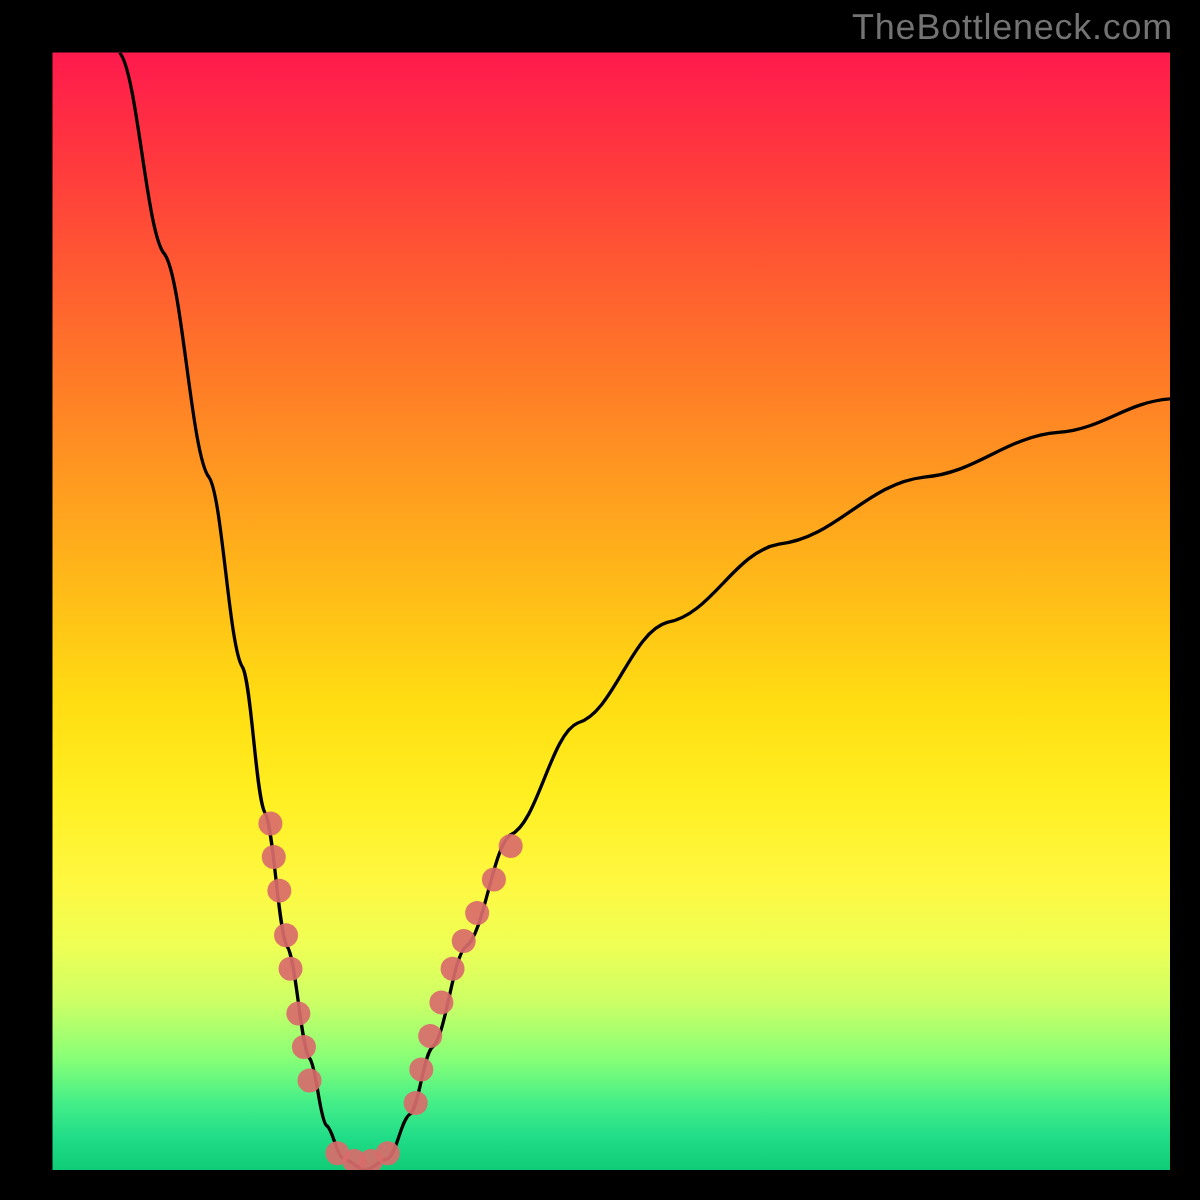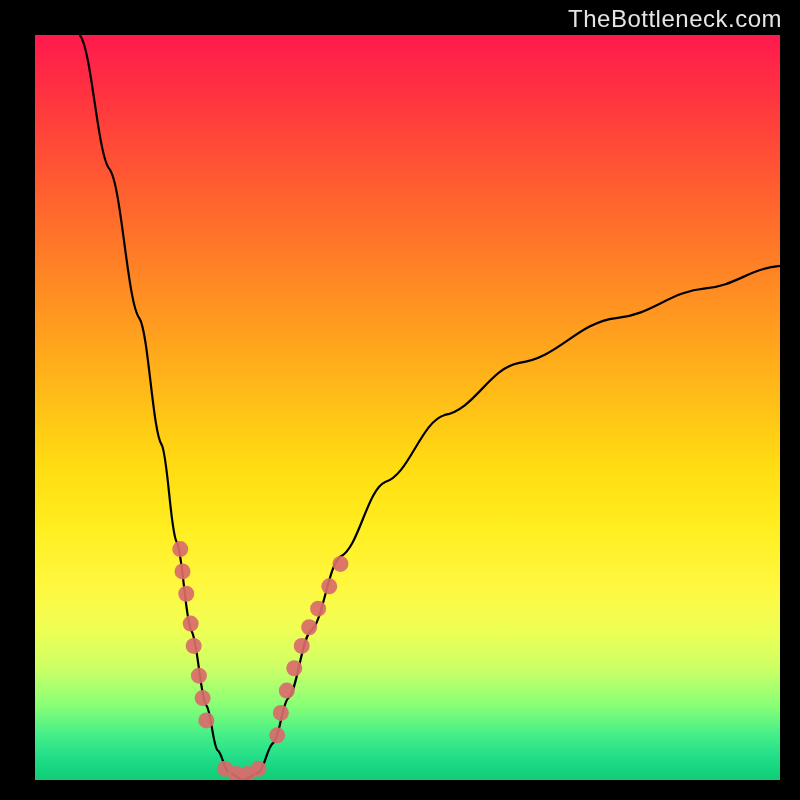--- a/index.html
+++ b/index.html
@@ -39,21 +39,21 @@
       #11cc77 100%
     );
   }
   .watermark {
     position: absolute;
     top: 5px;
     right: 18px;
     font-family: Arial, Helvetica, sans-serif;
     font-size: 24px;
     font-weight: 500;
-    color: #e5e5e5;
+    color: #737373;
     letter-spacing: 0.5px;
     z-index: 10;
   }
   svg.curve {
     position: absolute;
     left: 0;
     top: 0;
     width: 745px;
     height: 745px;
   }

